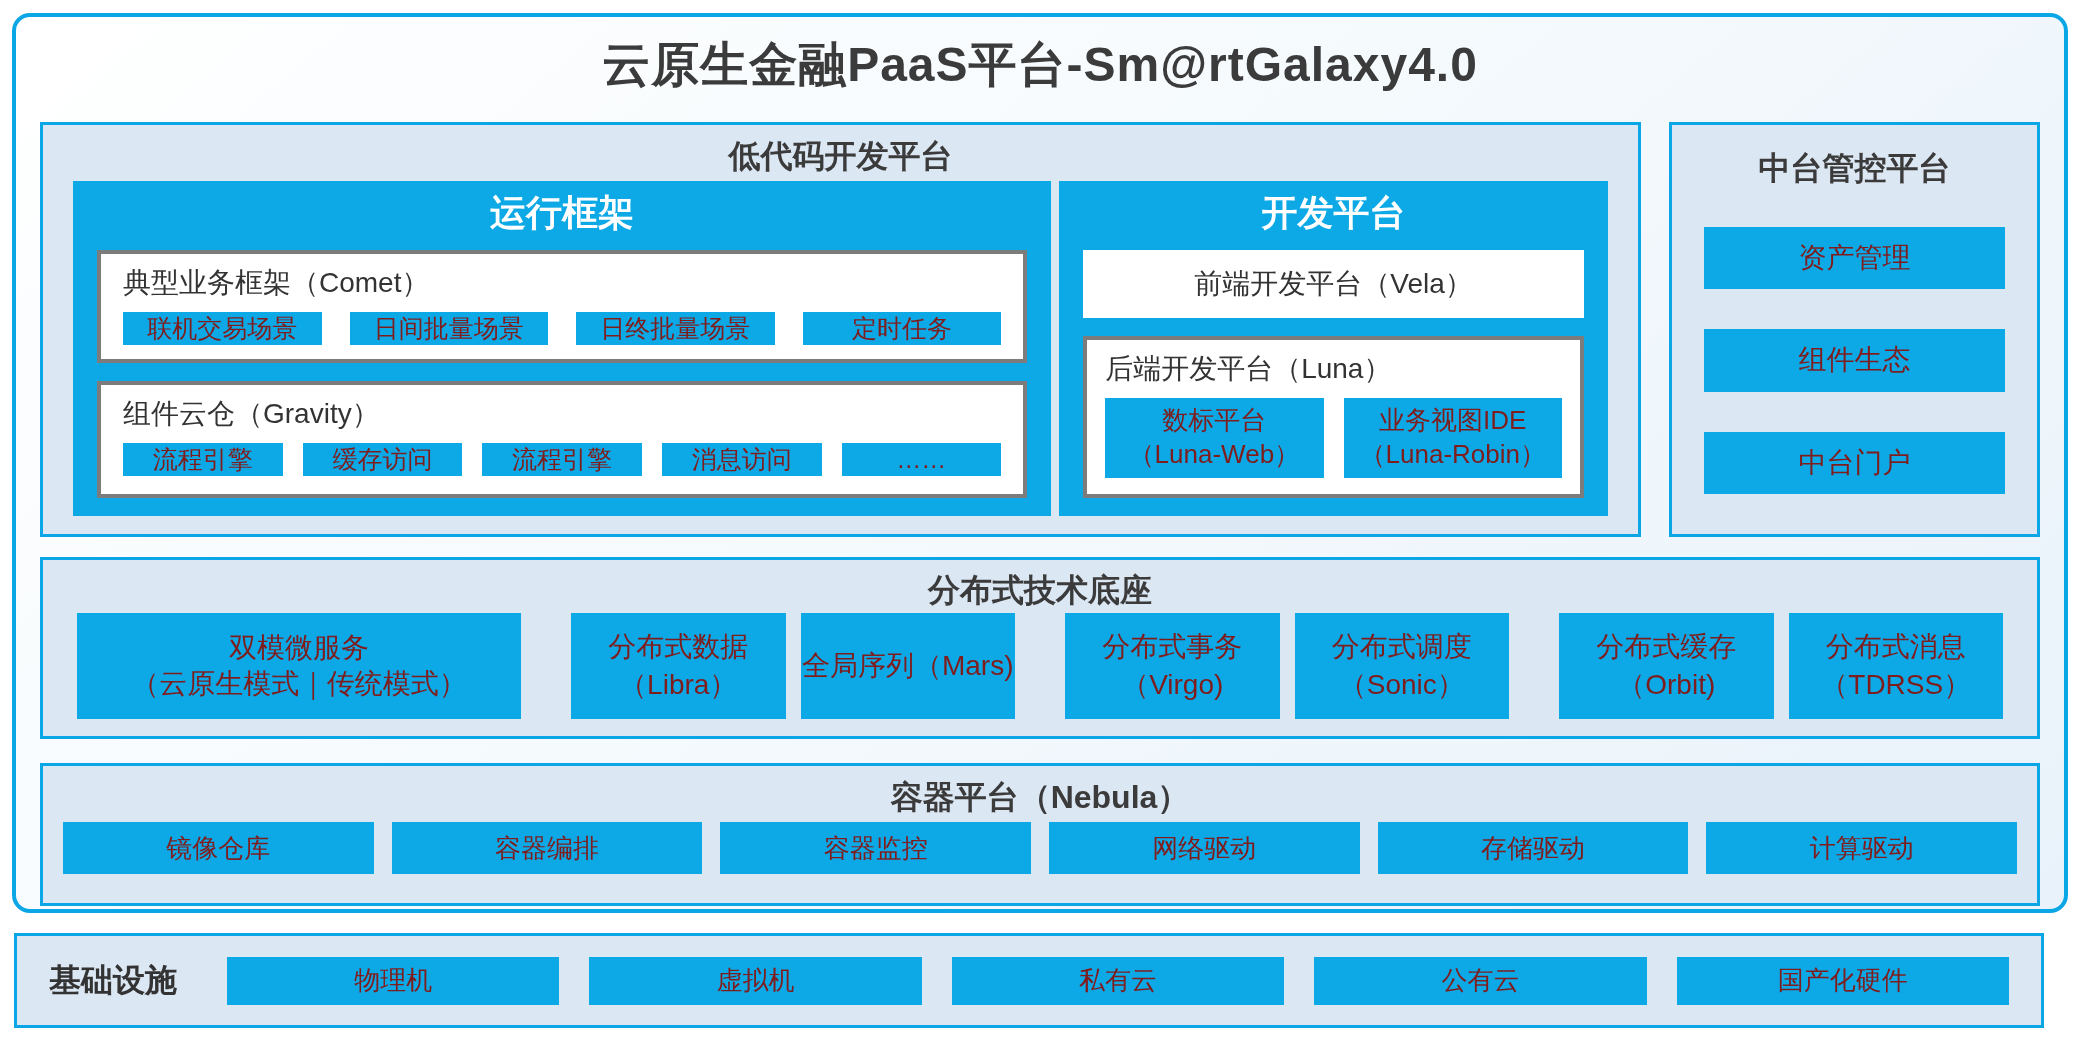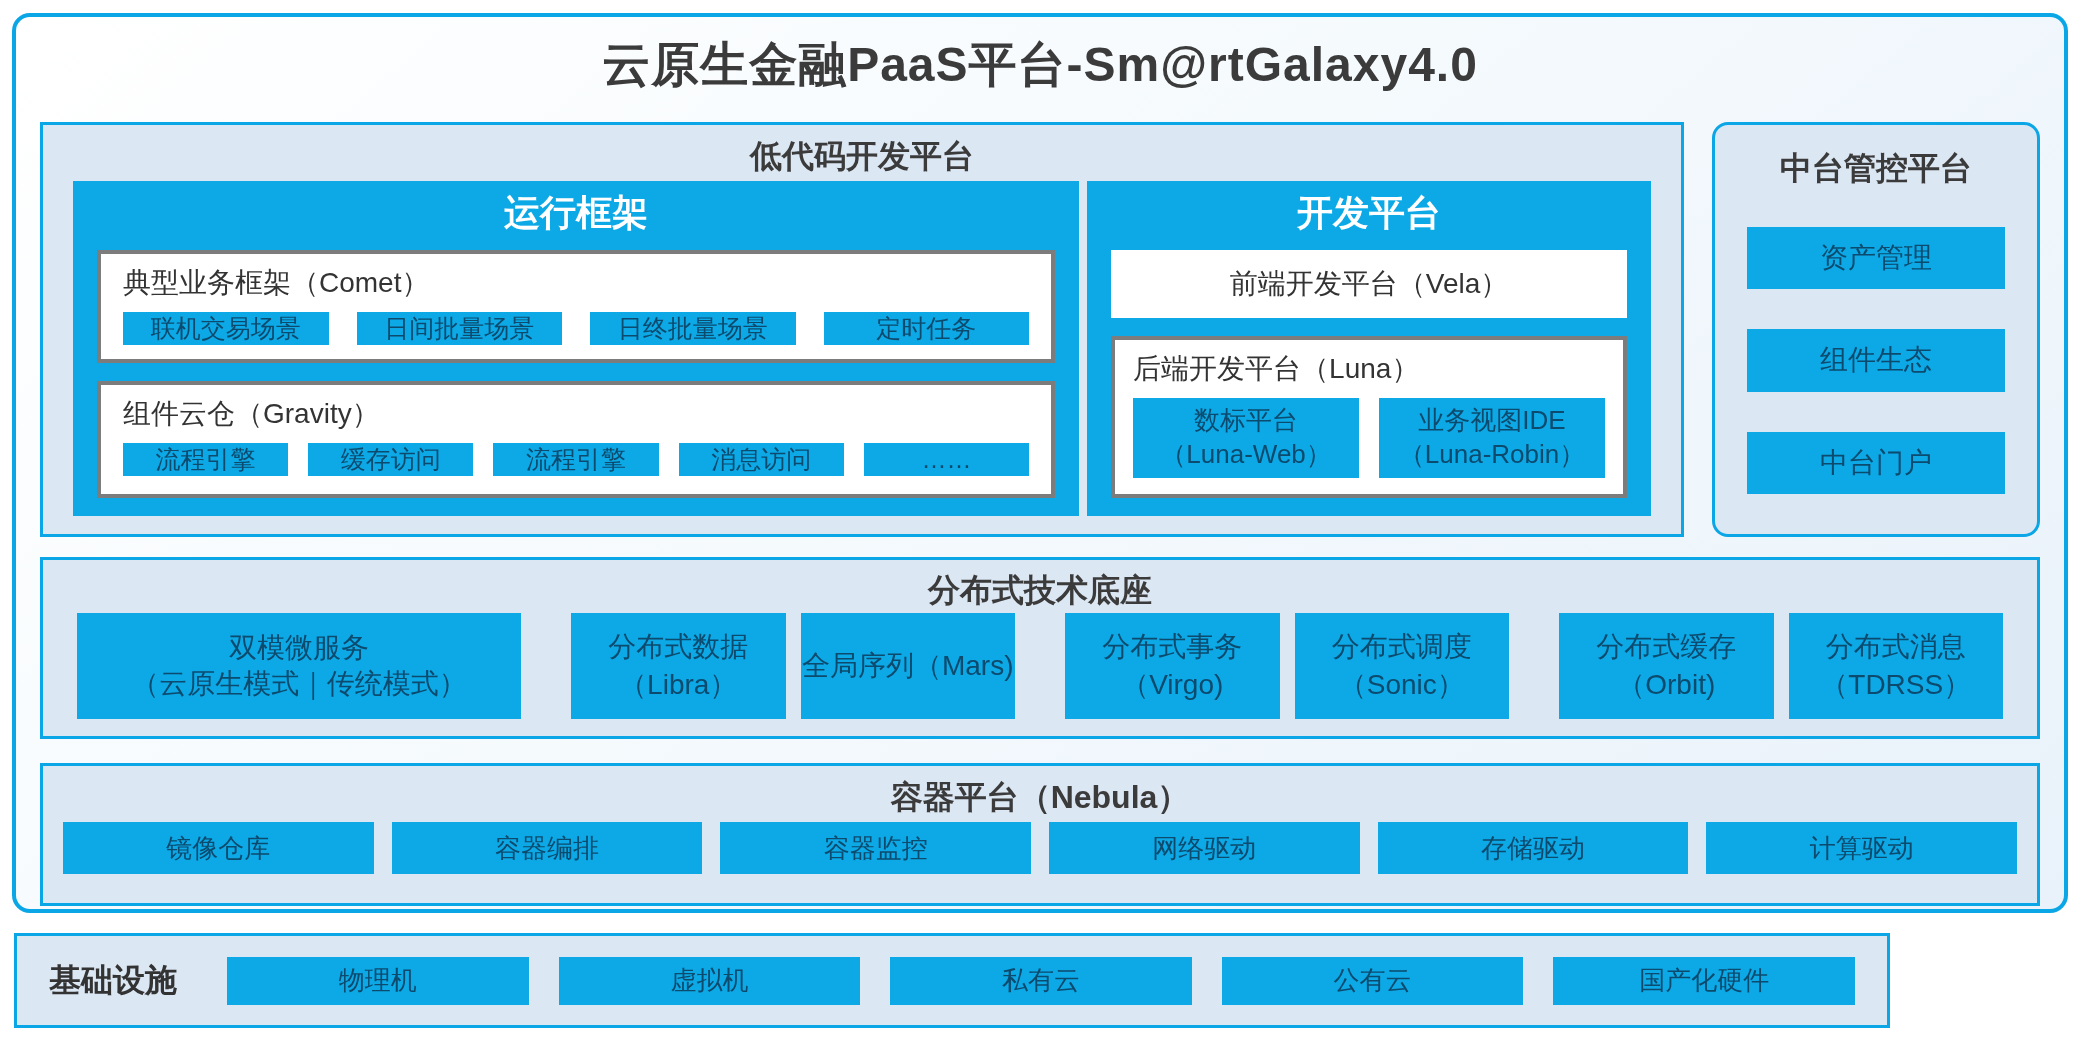--- a/index.html
+++ b/index.html
@@ -16,21 +16,21 @@
   .page-title {
     margin-top: 16px; height: 62px; text-align: center;
     font-size: 48px; font-weight: bold; color: #3b3b3b; letter-spacing: 1px;
   }
 
   
   .panel { background: #dce7f4; border: 3px solid #0ba6e6; }
   .panel-title { text-align: center; font-size: 32px; font-weight: bold; color: #3b3b3b; }
 
   .btn {
-    background: #0ca9e6; color: #0c4a6e; display: flex;
+    background: #0ca9e6; color: #7f1d1d; display: flex;
     align-items: center; justify-content: center; text-align: center;
   }
   .two-line { flex-direction: column; line-height: 1.3; }
 
   
   .row1 { display: flex; margin: 27px 24px 0; height: 415px; gap: 28px; }
   .lowcode { flex: 1; display: flex; flex-direction: column; }
   .lowcode > .panel-title { margin-top: 10px; height: 46px; }
   .lowcode-content { flex: 1; display: flex; gap: 8px; padding: 2px 30px 20px; }
 
@@ -49,41 +49,41 @@
   .btn-row .btn { flex: 1; font-size: 25px; max-height: 50px; }
   .gap28 { gap: 28px; }
   .gap20 { gap: 20px; }
 
   .vela { height: 68px; align-items: center; justify-content: center;
           font-size: 28px; color: #333333; margin-bottom: 18px; flex-direction: row; }
   .luna { flex: 1; padding: 2px 18px 16px; }
   .luna .btn-row { gap: 20px; }
   .luna .btn { flex: 1; font-size: 26px; max-height: 92px; }
 
-  .midp { width: 328px; display: flex; flex-direction: column; padding: 0 32px 40px; border-radius: 16px; }
+  .midp { width: 371px; display: flex; flex-direction: column; padding: 0 32px 40px; }
   .midp > .panel-title { margin-top: 22px; height: 40px; }
   .midp .btn { height: 64px; font-size: 28px; margin-top: 40px; }
 
   
   .row2 { margin: 20px 24px 16px; height: 182px; display: flex; flex-direction: column; }
   .row2 > .panel-title { margin-top: 9px; height: 40px; }
   .dist-content { flex: 1; display: flex; gap: 50px; padding: 4px 34px 17px; }
   .dual { flex: 1; font-size: 28px; }
   .dist-col { flex: 1; display: flex; flex-direction: row; gap: 15px; }
   .dist-col .btn { flex: 1; font-size: 28px; }
 
   
   .row3 { margin: 24px 24px 0; height: 143px; display: flex; flex-direction: column; }
   .row3 > .panel-title { margin-top: 10px; height: 42px; }
   .row3 .btn-row { gap: 18px; padding: 4px 20px 16px; }
   .row3 .btn { font-size: 26px; max-height: 52px; }
 
   
   .infra {
-    position: absolute; left: 14px; top: 933px; width: 1876px; height: 95px;
+    position: absolute; left: 14px; top: 933px; width: 2030px; height: 95px;
     display: flex; align-items: center; gap: 30px; padding: 0 32px;
   }
   .infra-label { font-size: 32px; font-weight: bold; color: #333333; width: 148px; flex: none; }
   .infra .btn { flex: 1; height: 48px; font-size: 26px; }
 </style>
 </head>
 <body>
 
 <div class="outer">
 

